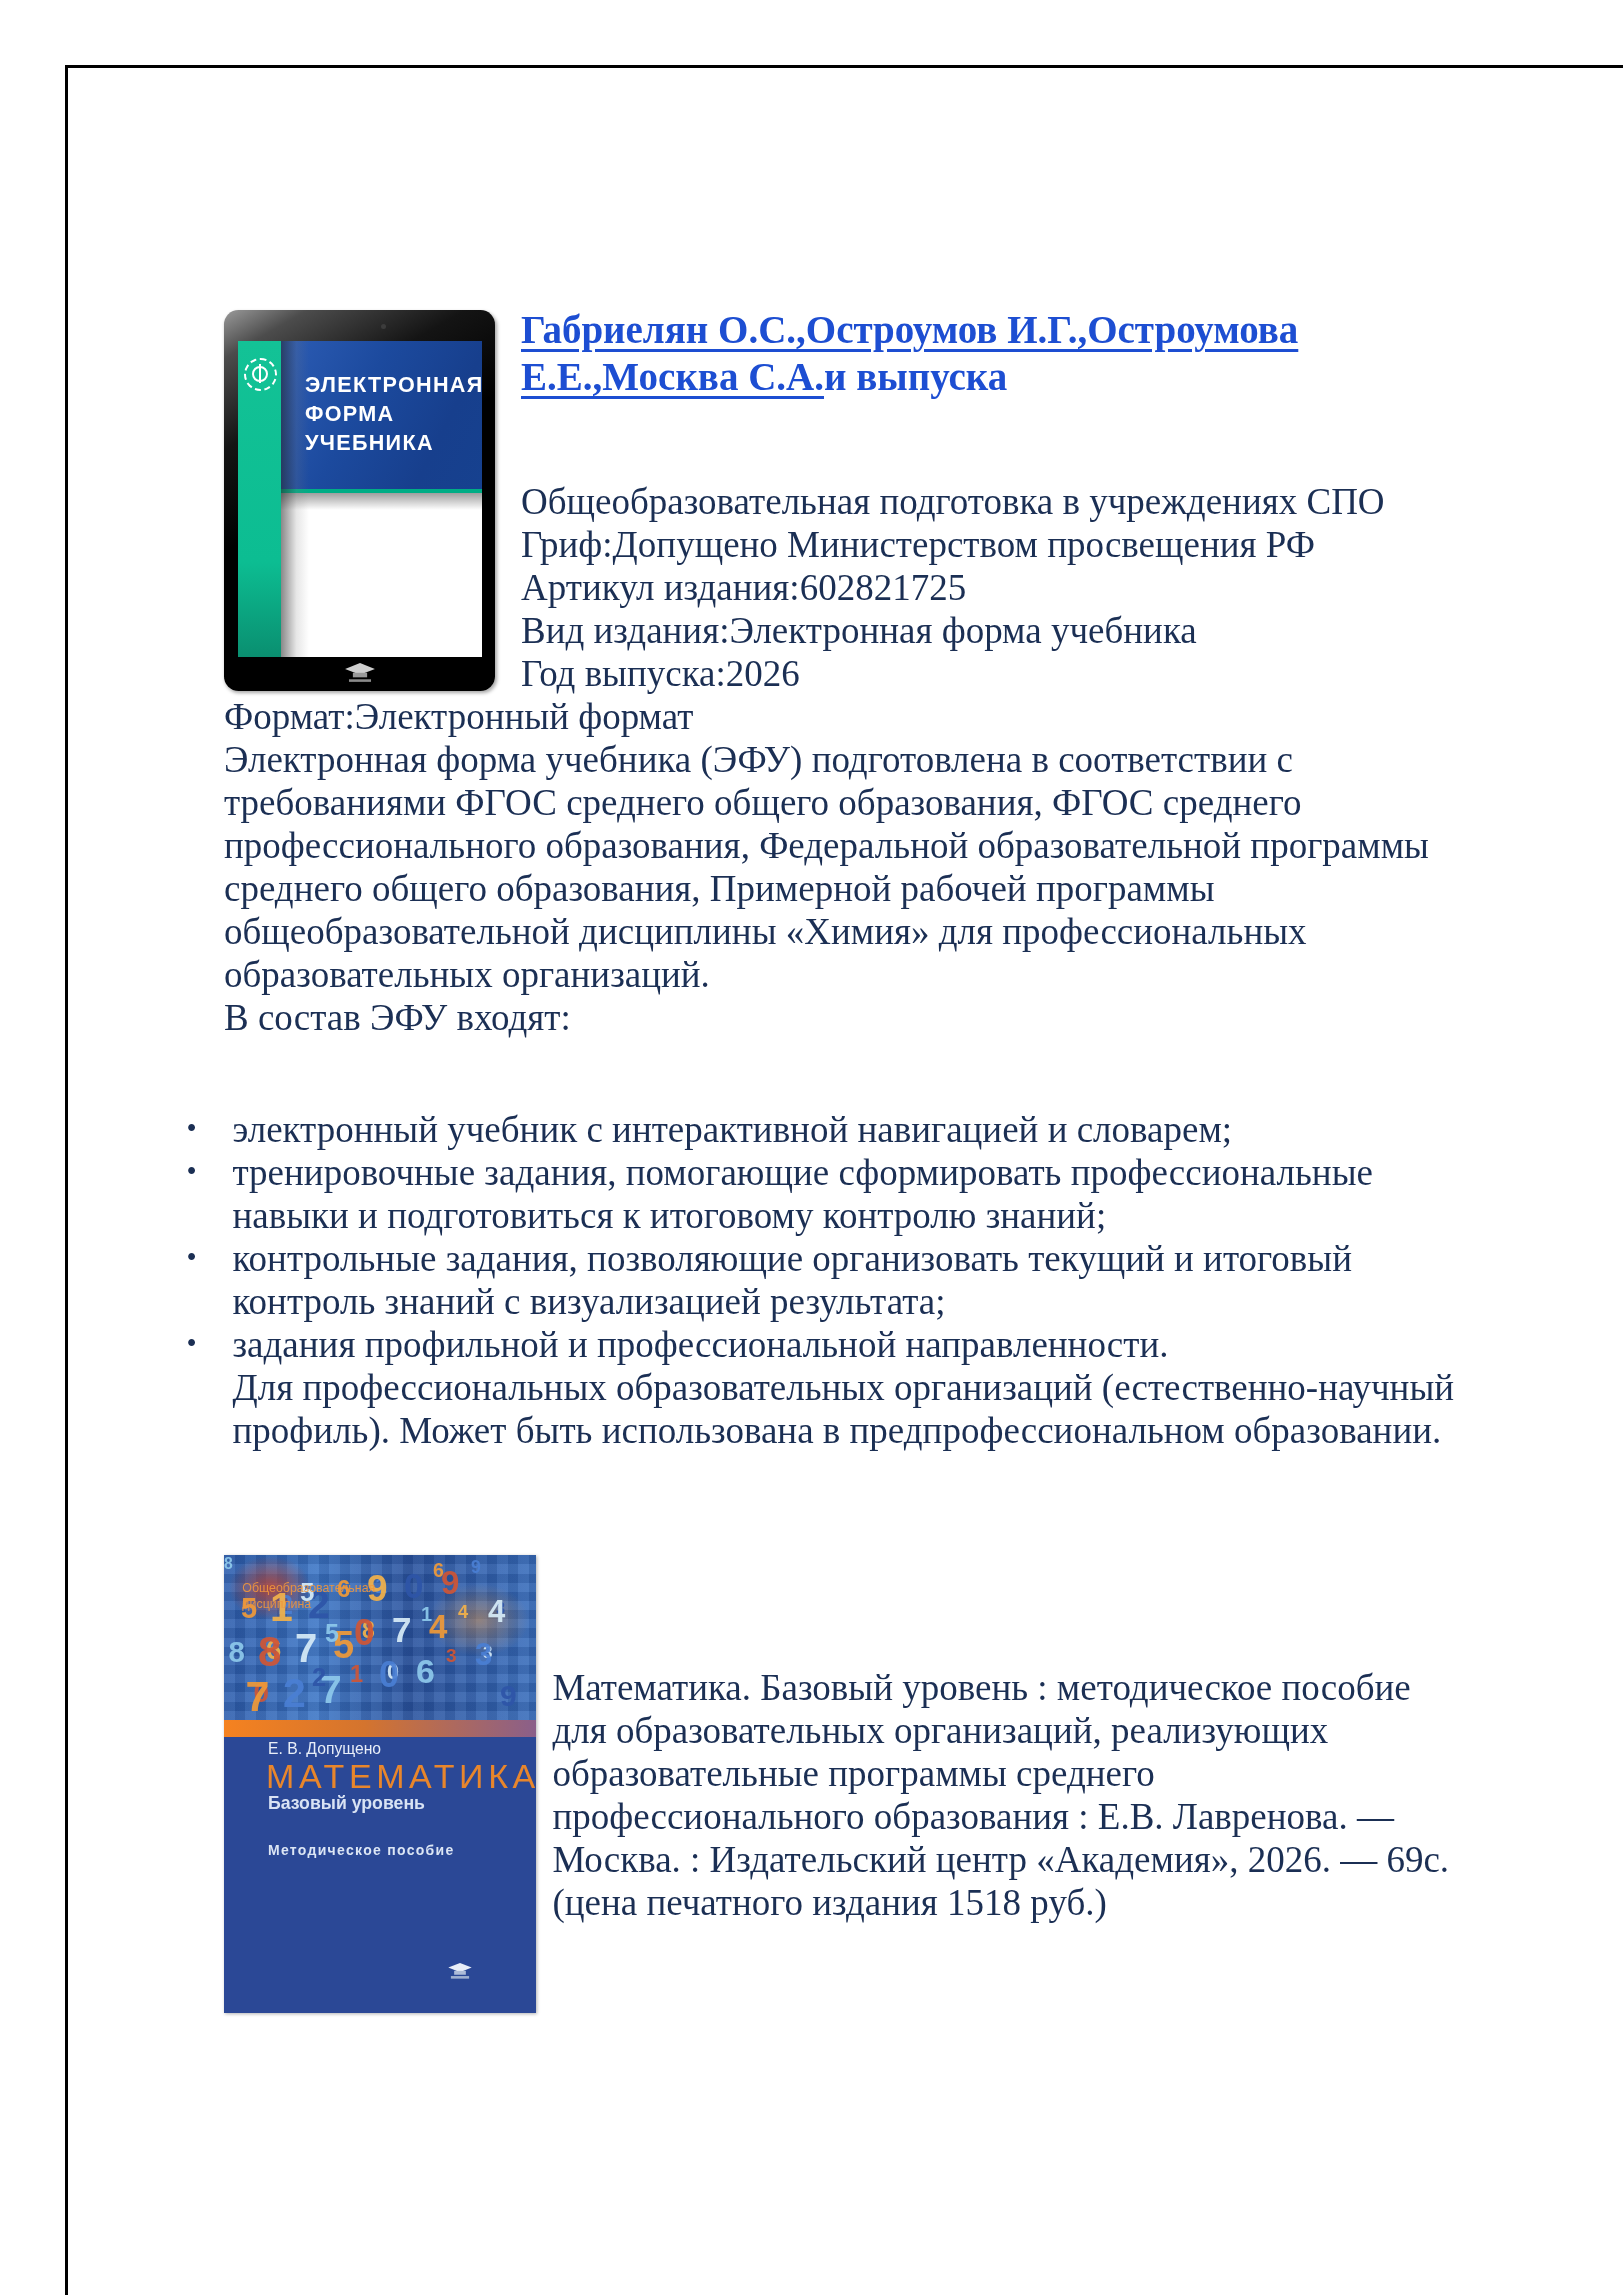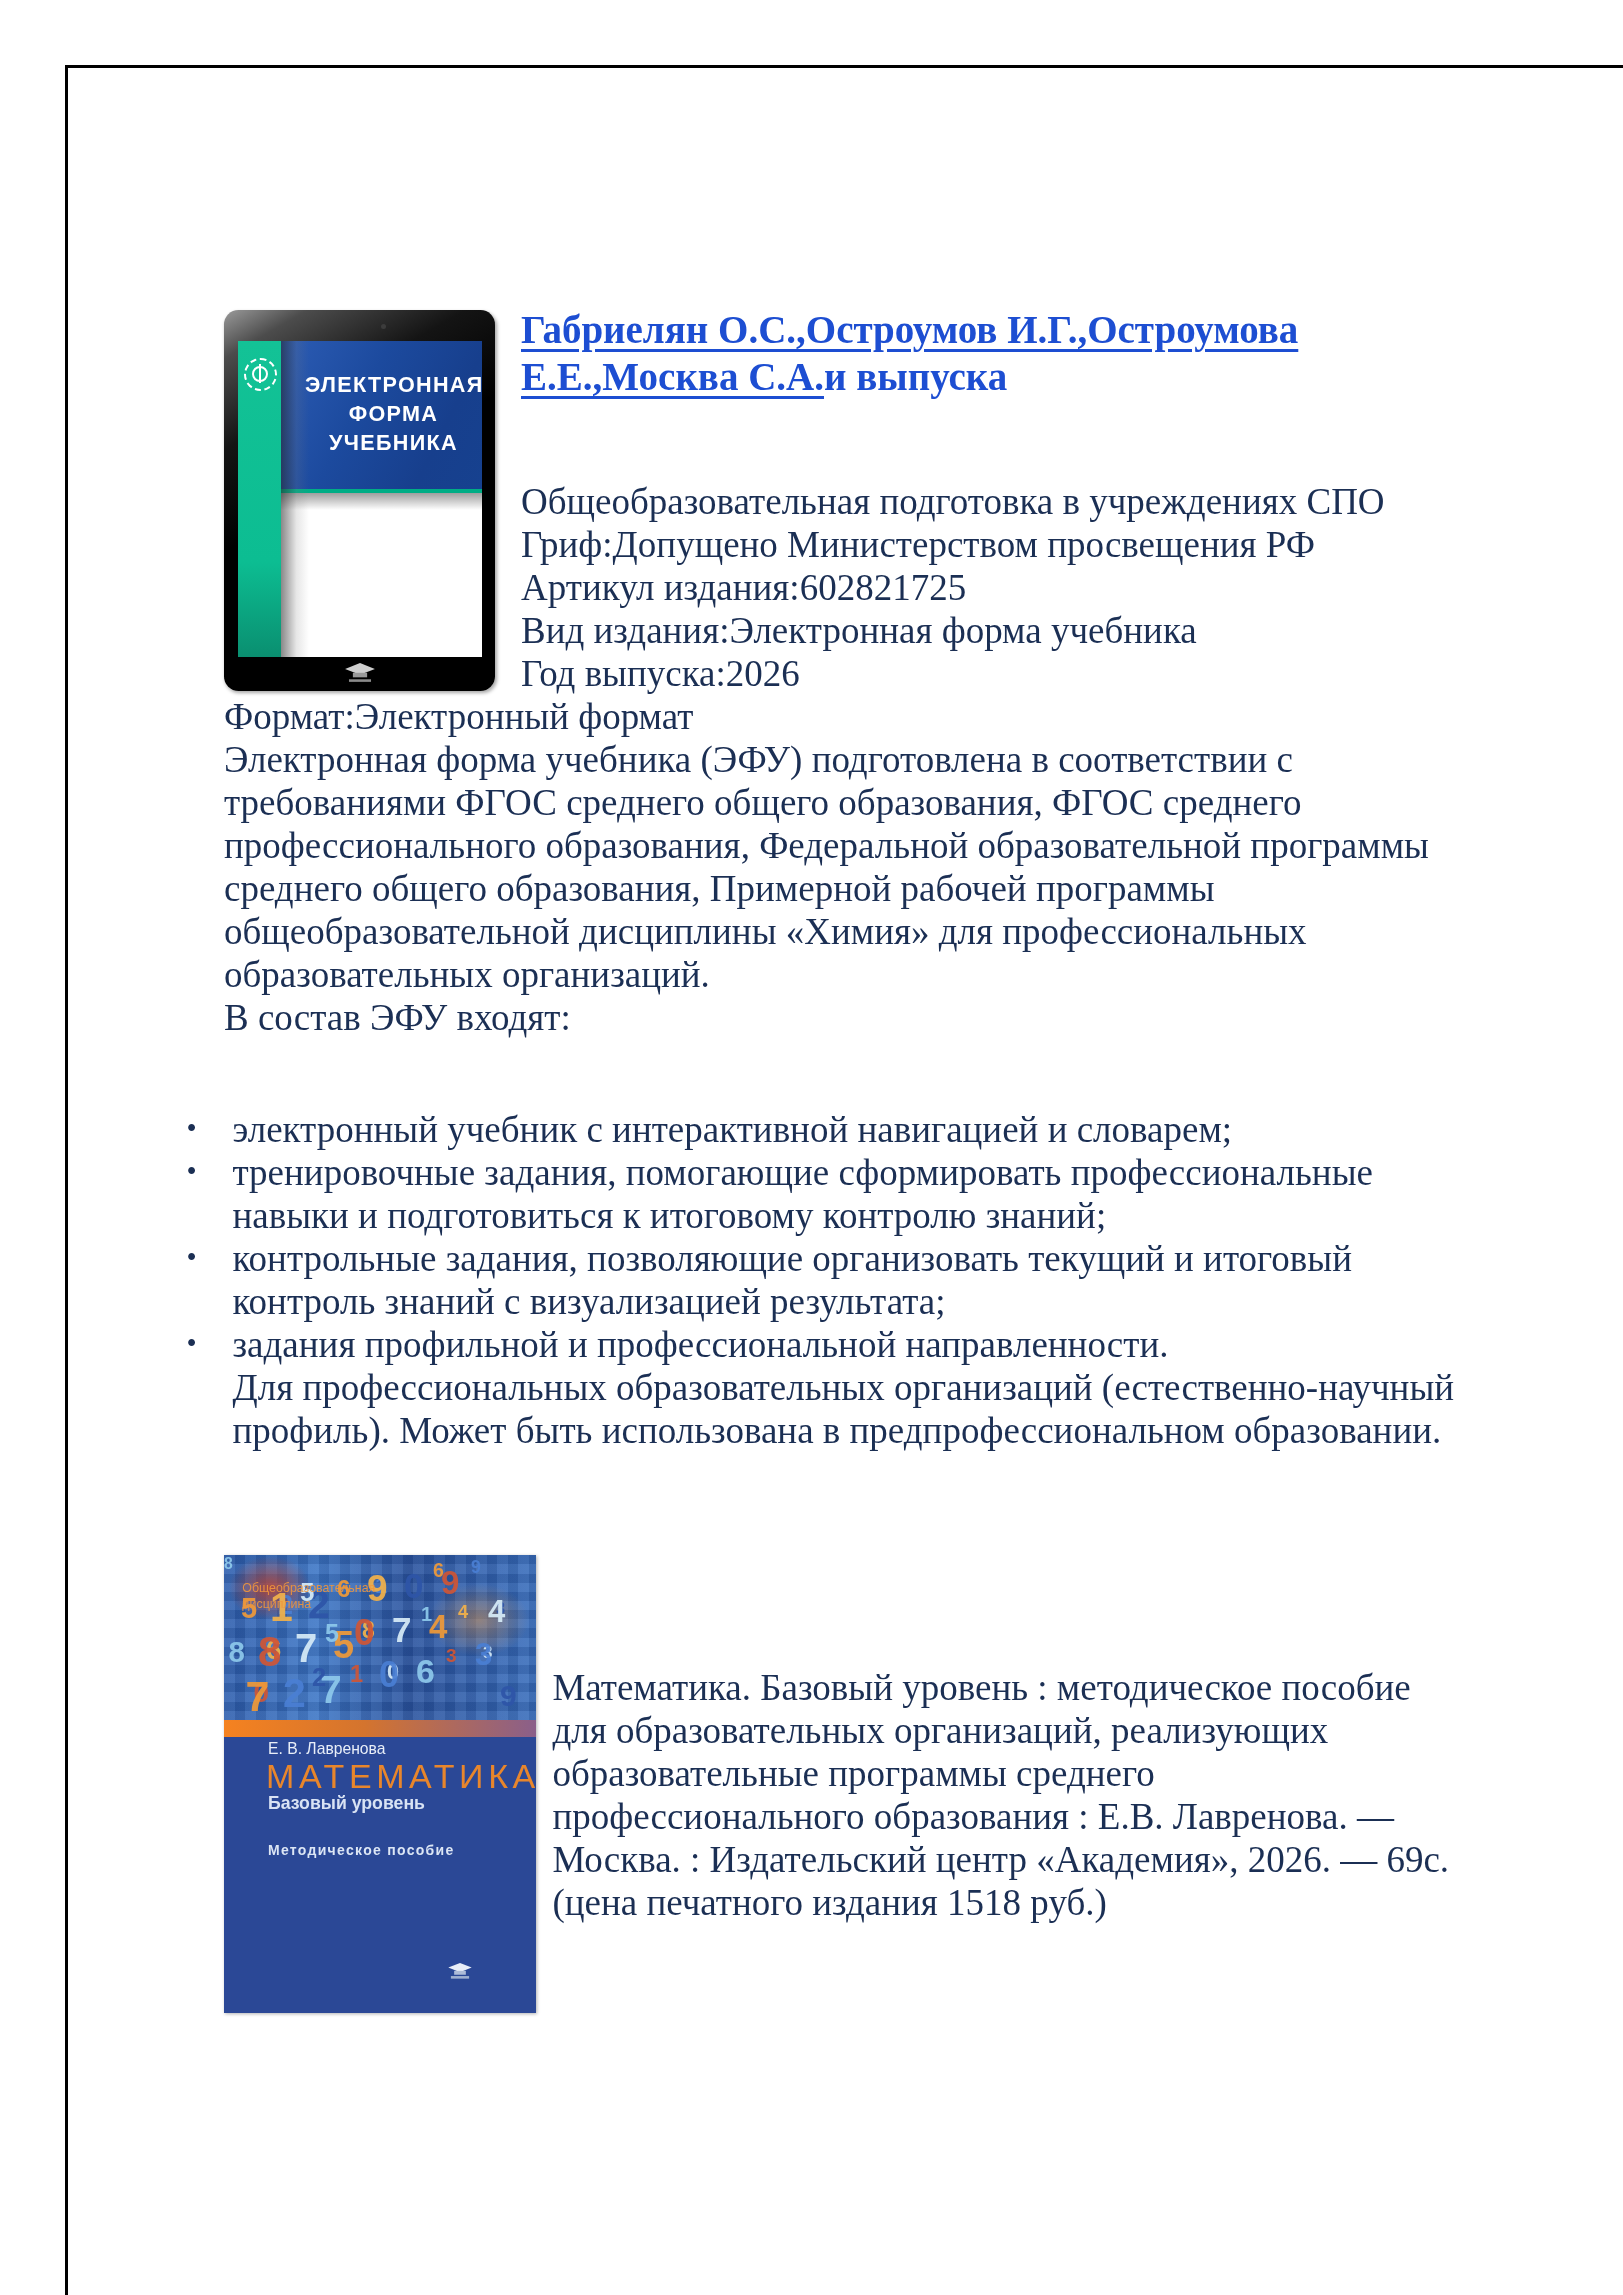--- a/index.html
+++ b/index.html
@@ -61,21 +61,20 @@
     content:""; position:absolute; left:6.5px; top:6.5px; width:11.8px; height:11.8px;
     border:2px solid #fff; border-radius:50%;
   }
   .efu-logo::after {
     content:""; position:absolute; left:13px; top:3.9px; width:2px; height:19.6px; background:#fff;
   }
   .blue-band {
     position:absolute; left:43px; right:0; top:0; height:148px;
     background:linear-gradient(117deg,#2c5cb4 0%,#1c4a9e 40%,#173f8d 75%,#16418f 100%);
     border-bottom:4.6px solid #00ad85;
-    text-align:center;
   }
   .band-shadow {
     position:absolute; left:43px; right:0; top:152px; height:17px;
     background:linear-gradient(180deg,rgba(0,0,0,.38),transparent);
   }
   .screen-title {
     padding:29px 0 0 23.6px; color:#fff; font-family:"Liberation Sans",sans-serif;
     font-weight:bold; font-size:21.6px; line-height:29px; letter-spacing:1.3px;
   }
   .tablet-logo { position:absolute; left:50%; bottom:6.5px; transform:translateX(-50%); }
@@ -239,21 +238,21 @@
             <span style="position: absolute; left: 88px; top: 108px; font: bold 25.5px &quot;Liberation Sans&quot;, sans-serif; color: rgb(46, 85, 168); opacity: 0.92;">2</span>
             <span style="position: absolute; left: 143px; top: 13px; font: bold 37px &quot;Liberation Sans&quot;, sans-serif; color: rgb(243, 178, 74); opacity: 0.92;">9</span>
             <span style="position: absolute; left: 197px; top: 48px; font: bold 20px &quot;Liberation Sans&quot;, sans-serif; color: rgb(142, 201, 236); opacity: 0.92;">1</span>
             <span style="position: absolute; left: 251px; top: 82px; font: bold 31px &quot;Liberation Sans&quot;, sans-serif; color: rgb(74, 127, 212); opacity: 0.92;">3</span>
             <span style="position: absolute; left: 21.6px; top: 117px; font: bold 43px &quot;Liberation Sans&quot;, sans-serif; color: rgb(240, 154, 56); opacity: 0.92;">7</span>
             <span style="position: absolute; left: 76px; top: 22px; font: bold 26px &quot;Liberation Sans&quot;, sans-serif; color: rgb(215, 236, 248); opacity: 0.92;">5</span>
             <span style="position: absolute; left: 130px; top: 57px; font: bold 37px &quot;Liberation Sans&quot;, sans-serif; color: rgb(207, 86, 54); opacity: 0.92;">0</span>
           </div>
         <div class="cover-top-label">Общеобразовательная дисциплина</div>
         <div class="orange-bar"></div>
-        <div class="cover-author">Е. В. Лавренова</div>
+        <div class="cover-author">Е. В. Допущено</div>
         <div class="cover-title">МАТЕМАТИКА</div>
         <div class="cover-subtitle">Базовый уровень</div>
         <div class="cover-type">Методическое пособие</div>
         <div class="cover-logo">
           <svg width="26" height="17" viewBox="0 0 40 26">
             <polygon points="20,0 38,7 20,14 2,7" fill="#e9eef8"></polygon>
             <rect x="11" y="12" width="18" height="6" fill="#aebcd8"></rect>
             <rect x="6" y="20" width="28" height="4" fill="#9fb0d0"></rect>
           </svg>
         </div>

